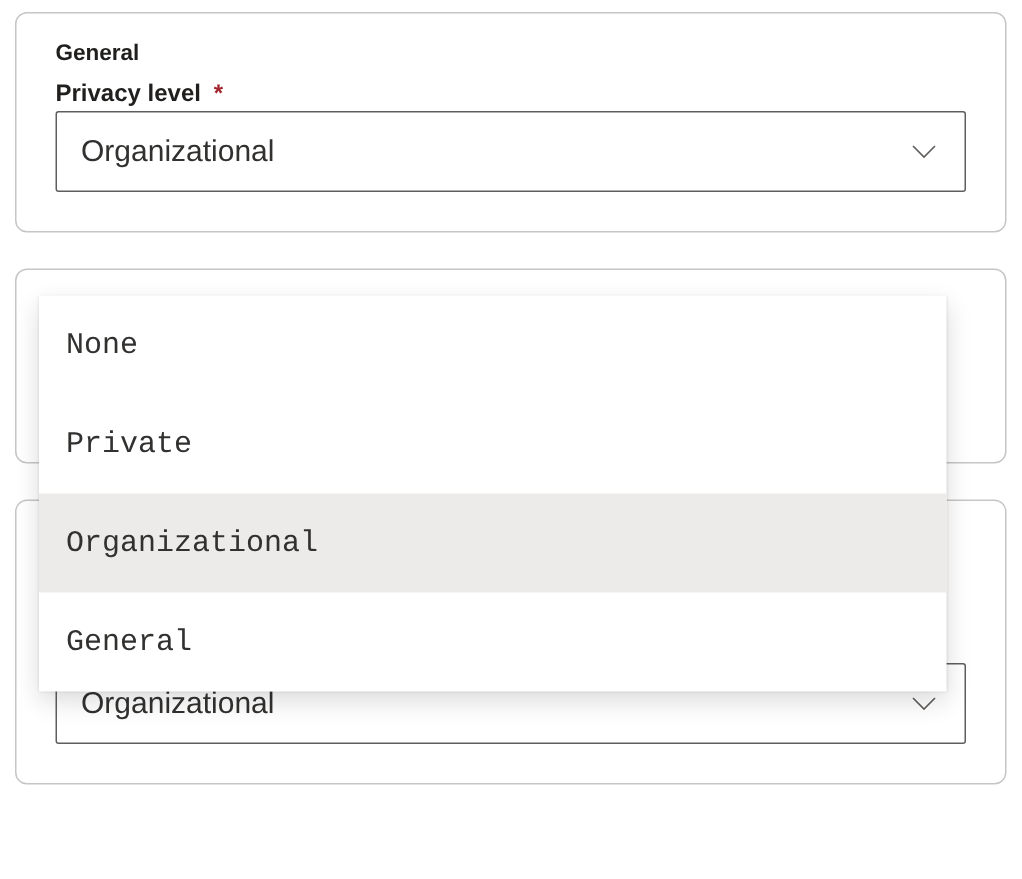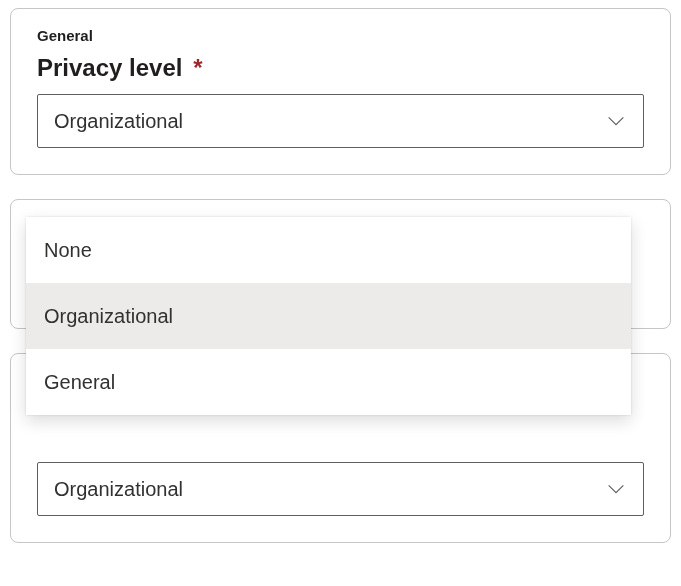--- a/index.html
+++ b/index.html
@@ -25,23 +25,23 @@
       position: relative;
     }
     .card-title {
       font-weight: 600;
       font-size: 15px;
       margin-bottom: 10px;
       color: #201f1e;
     }
     .field-label {
       font-weight: 600;
-      font-size: 24px;
+      font-size: 16px;
       color: #201f1e;
-      margin-bottom: 12px;
+      margin-bottom: 2px;
     }
     .required {
       color: #a4262c;
       margin-left: 4px;
     }
     .select-box {
       border: 1px solid #605e5c;
       border-radius: 2px;
       height: 54px;
       display: flex;
@@ -87,20 +87,21 @@
       z-index: 10;
     }
     .dropdown-option {
       height: 66px;
       display: flex;
       align-items: center;
       padding: 0 18px;
       font-size: 20px;
       color: #323130;
       cursor: pointer;
+      font-family: Liberation Mono, monospace;
     }
     .dropdown-option.highlighted {
       background: #edebe9;
     }
     .card-3 {
       border: 1px solid #c8c6c4;
       border-radius: 8px;
       padding: 108px 26px 26px 26px;
       background: #ffffff;
       position: relative;
@@ -134,16 +135,17 @@
       <span class="chevron">
         <svg viewBox="0 0 24 24" width="22" height="22">
             <polyline points="4,8 12,16 20,8"></polyline>
           </svg>
       </span>
     </div>
   </div>
 
   <div class="dropdown-pop" id="dropdown-pop">
       <div class="dropdown-option">None</div>
+      <div class="dropdown-option">Private</div>
       <div class="dropdown-option highlighted">Organizational</div>
       <div class="dropdown-option">General</div>
     </div>
 </div>
 
 </body></html>

